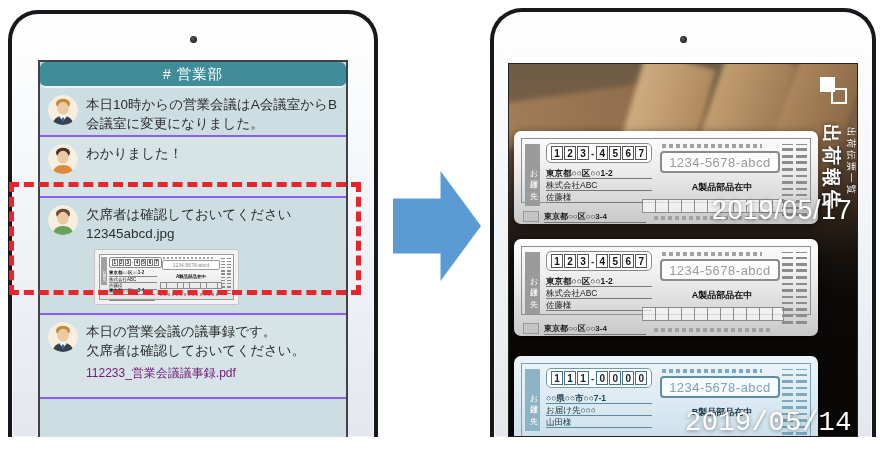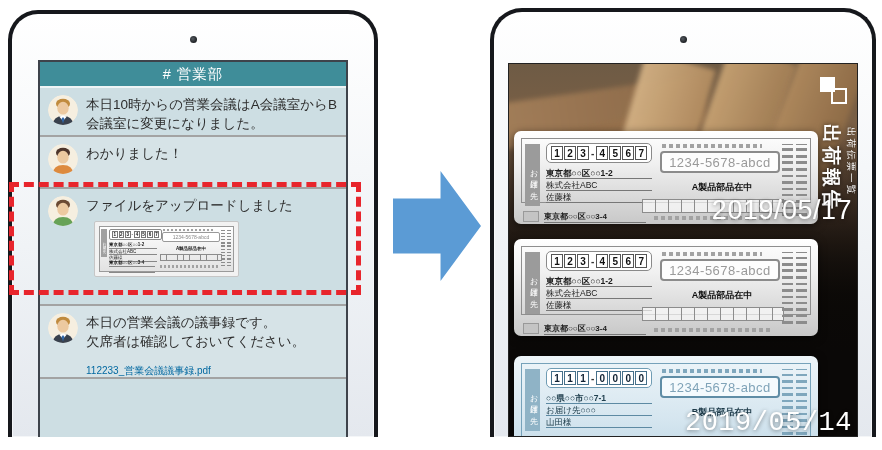--- a/index.html
+++ b/index.html
@@ -16,32 +16,32 @@
             border-radius:50%; background:radial-gradient(circle at 40% 40%, #555a60 0%, #1d2023 70%); }
   #device-left .camera { top:22px; }
   #device-right .camera { top:24px; }
 
   
   #chat-screen { position:absolute; left:26px; right:26px; top:46px; bottom:0;
                  border:2px solid #3e434b; border-bottom:none; background:#cddee3;
                  display:flex; flex-direction:column; overflow:hidden; }
   .chat-header { flex:none; height:26px; background:#3f8d99; color:#fff;
                  display:flex; align-items:center; justify-content:center;
-                 font-size:14.5px; letter-spacing:1px; border-bottom:2px solid #eef4f5; }
+                 font-size:14.5px; letter-spacing:1px; border-bottom:2px solid #eef4f5;border-radius:6px; }
   .msg { flex:none; display:flex; gap:8px; padding:7px 8px 5px 8px;
-         border-bottom:2px solid #a3a3a3; font-size:13.5px; color:#2d2d2d;
+         border-bottom:2px solid #8b5cf6; font-size:13.5px; color:#2d2d2d;
          line-height:1.42; background:#cddee3; }
   .msg.alt { background:#d6e3e7; }
   .msg .body { flex:1; min-width:0; }
-  .m1{height:49px}.m2{height:52px}.m3{height:117px}.m4{height:73px}.m5{flex:1}
+  .m1{height:49px}.m2{height:61px}.m3{height:117px}.m4{height:84px}.m5{flex:1}
   .avatar { flex:none; width:30px; height:30px; border-radius:50%; overflow:hidden; }
   .av-blond  .hair{fill:#c08b3e} .av-blond  .shirt{fill:#39414d}
   .av-orange .hair{fill:#4e362c} .av-orange .shirt{fill:#dd8a3e}
   .av-green  .hair{fill:#6b4a33} .av-green  .shirt{fill:#67a257}
-  .file-link { display:inline-block; margin-top:13px; color:#0369a1; font-size:10px;
+  .file-link { display:inline-block; margin-top:5px; color:#701a75; font-size:12px;
                text-decoration:none; cursor:pointer; }
 
   
   #highlight { position:absolute; left:9px; top:182px; width:352px; height:113px;
                border:5px dashed #e8252c; z-index:60; pointer-events:none; }
 
   
   #arrow { position:absolute; left:393px; top:171px; width:88px; height:110px;
            background:#5b9bd5;
            clip-path:polygon(0 25%,54% 25%,54% 0,100% 50%,54% 100%,54% 75%,0 75%); }
@@ -193,21 +193,22 @@
     <div class="msg m3">
       <div class="avatar">
         <svg class="av av-green" viewBox="0 0 30 30">
             <circle cx="15" cy="15" r="15" fill="#f6efe0"></circle>
             <ellipse class="hair" cx="15" cy="8.8" rx="7" ry="5"></ellipse>
             <ellipse cx="15" cy="13.2" rx="5.7" ry="6.4" fill="#ecc9a0"></ellipse>
             <path class="shirt" d="M4.5,30 Q5.5,21 15,21 Q24.5,21 25.5,30 Z"></path>
           </svg>
       </div>
       <div class="body">
-        <div>ファイルをアップロードしました</div>
+        <div>欠席者は確認しておいてください</div>
+        <div>12345abcd.jpg</div>
         <div class="thumb">
           <div class="mini-label mini">
             <div class="m-tag">お届け先</div>
             <div class="postal">
                 <span class="pbox">1</span>
                 <span class="pbox">2</span>
                 <span class="pbox">3</span>
                 <span class="psep">-</span>
                 <span class="pbox">4</span>
                 <span class="pbox">5</span>

